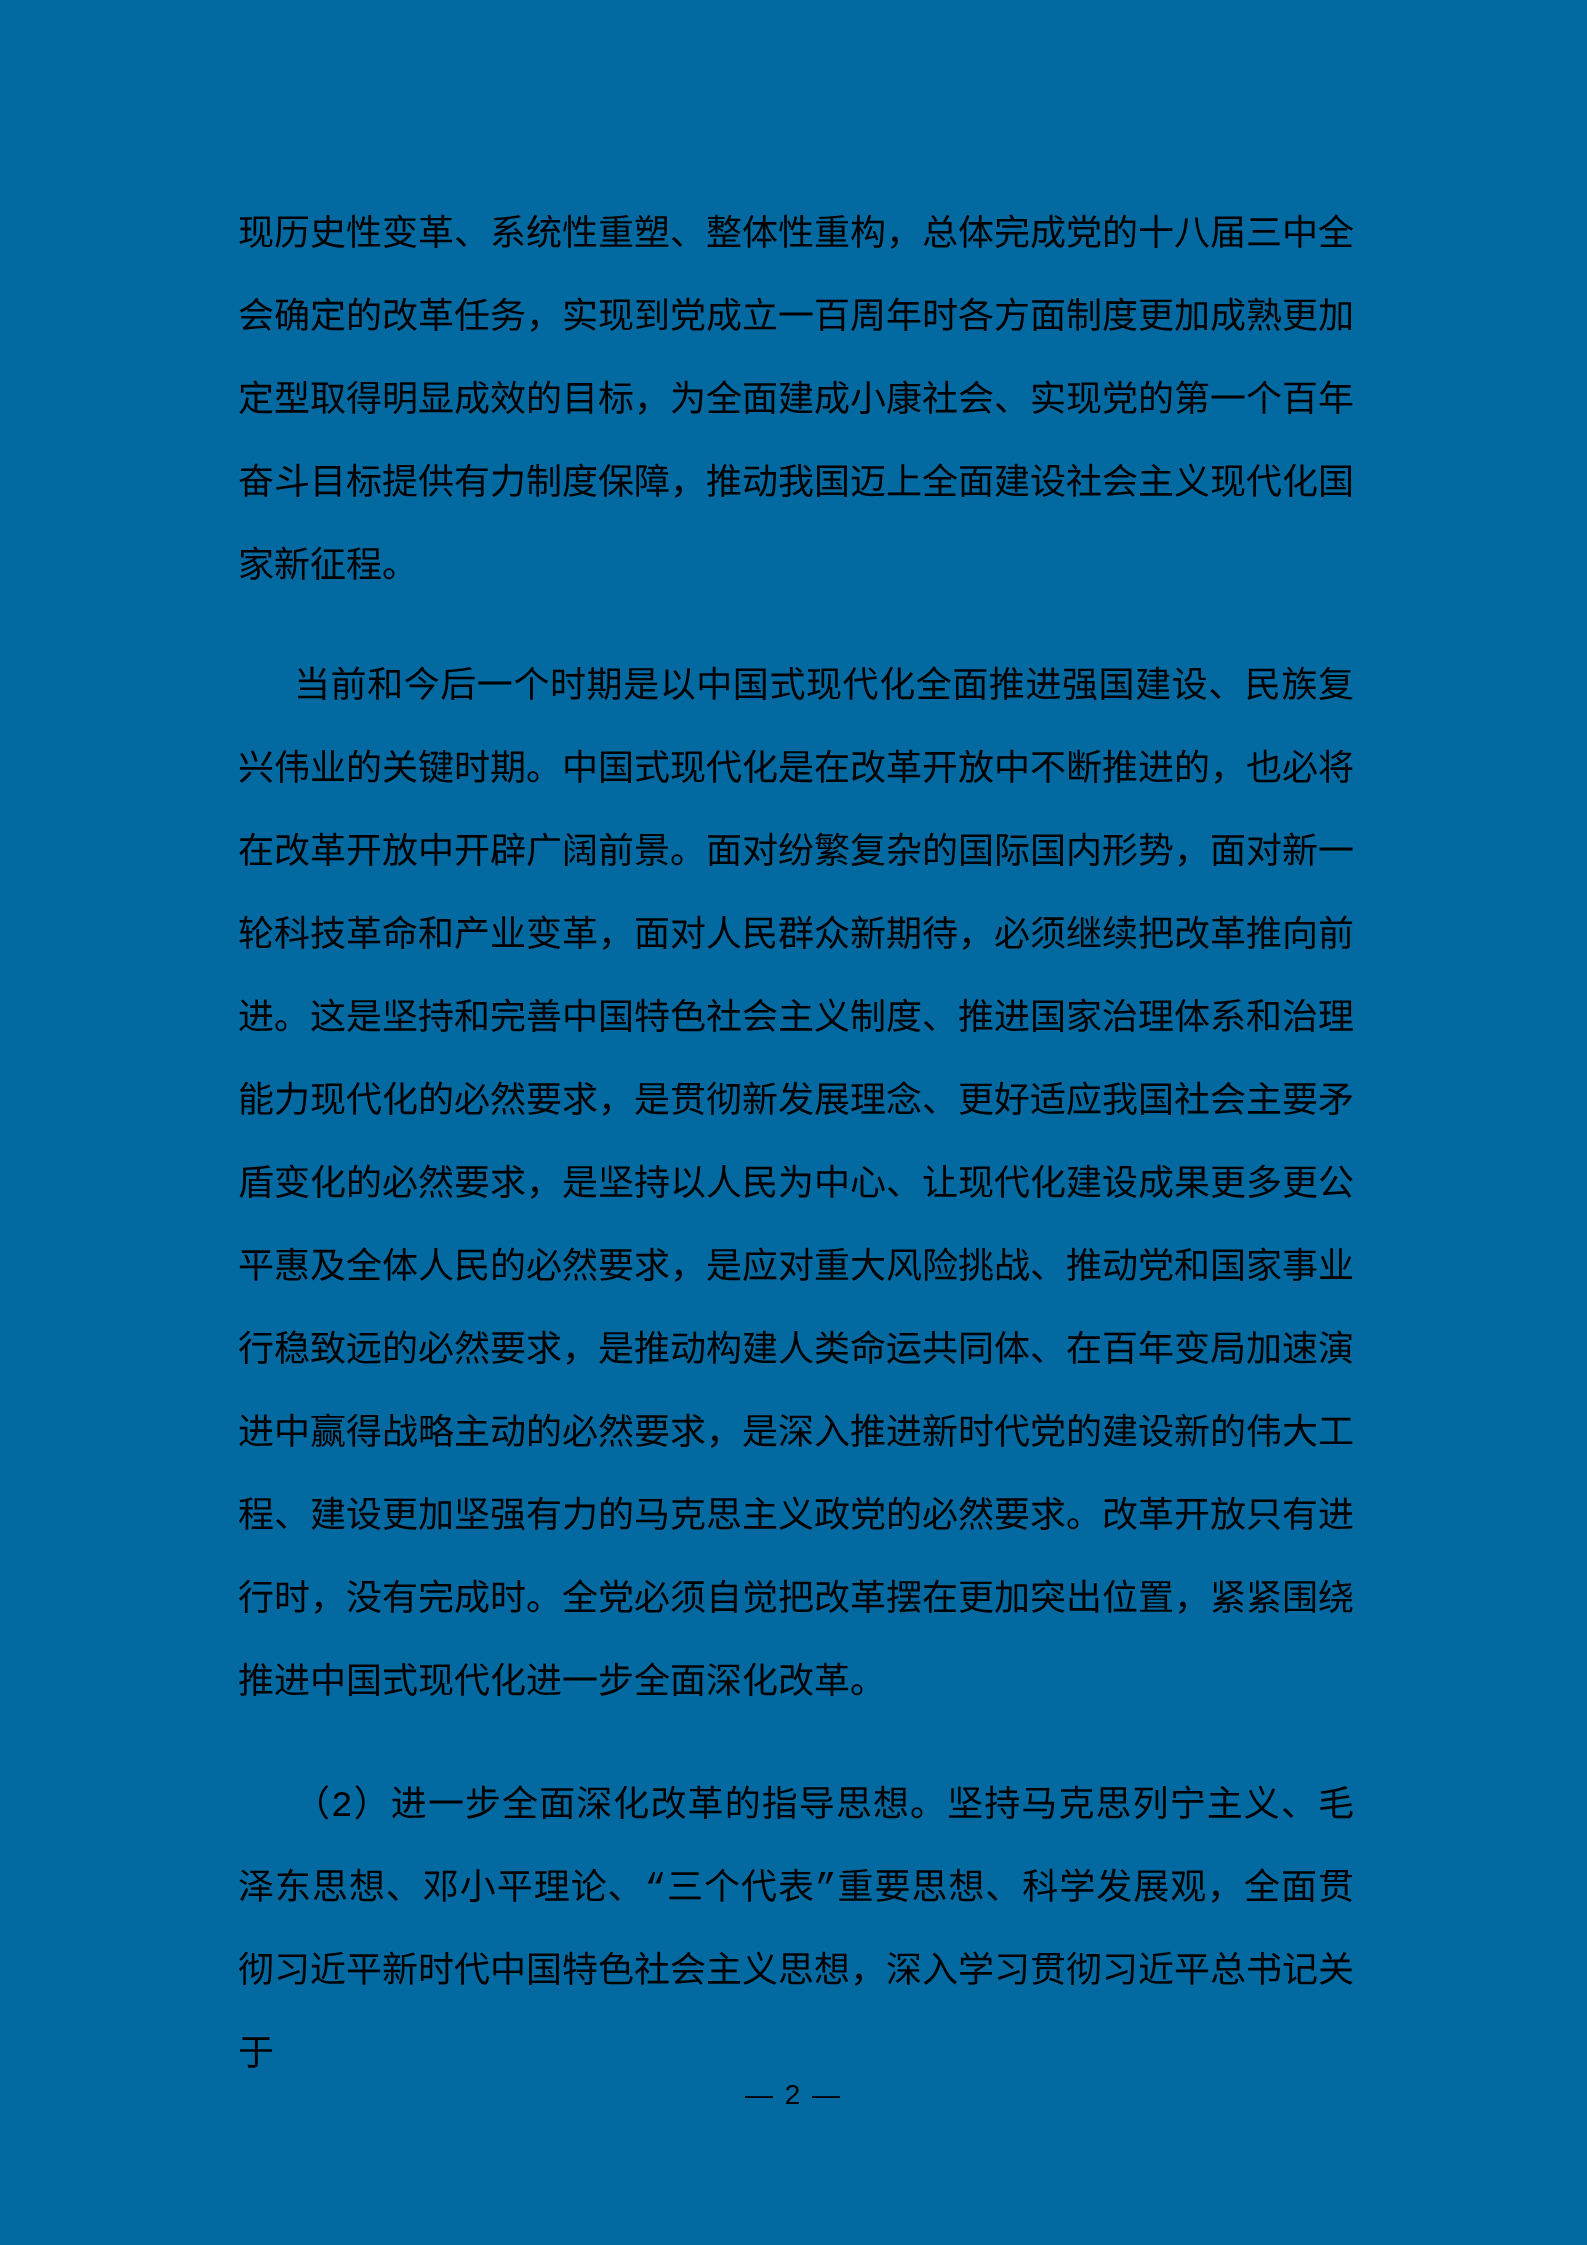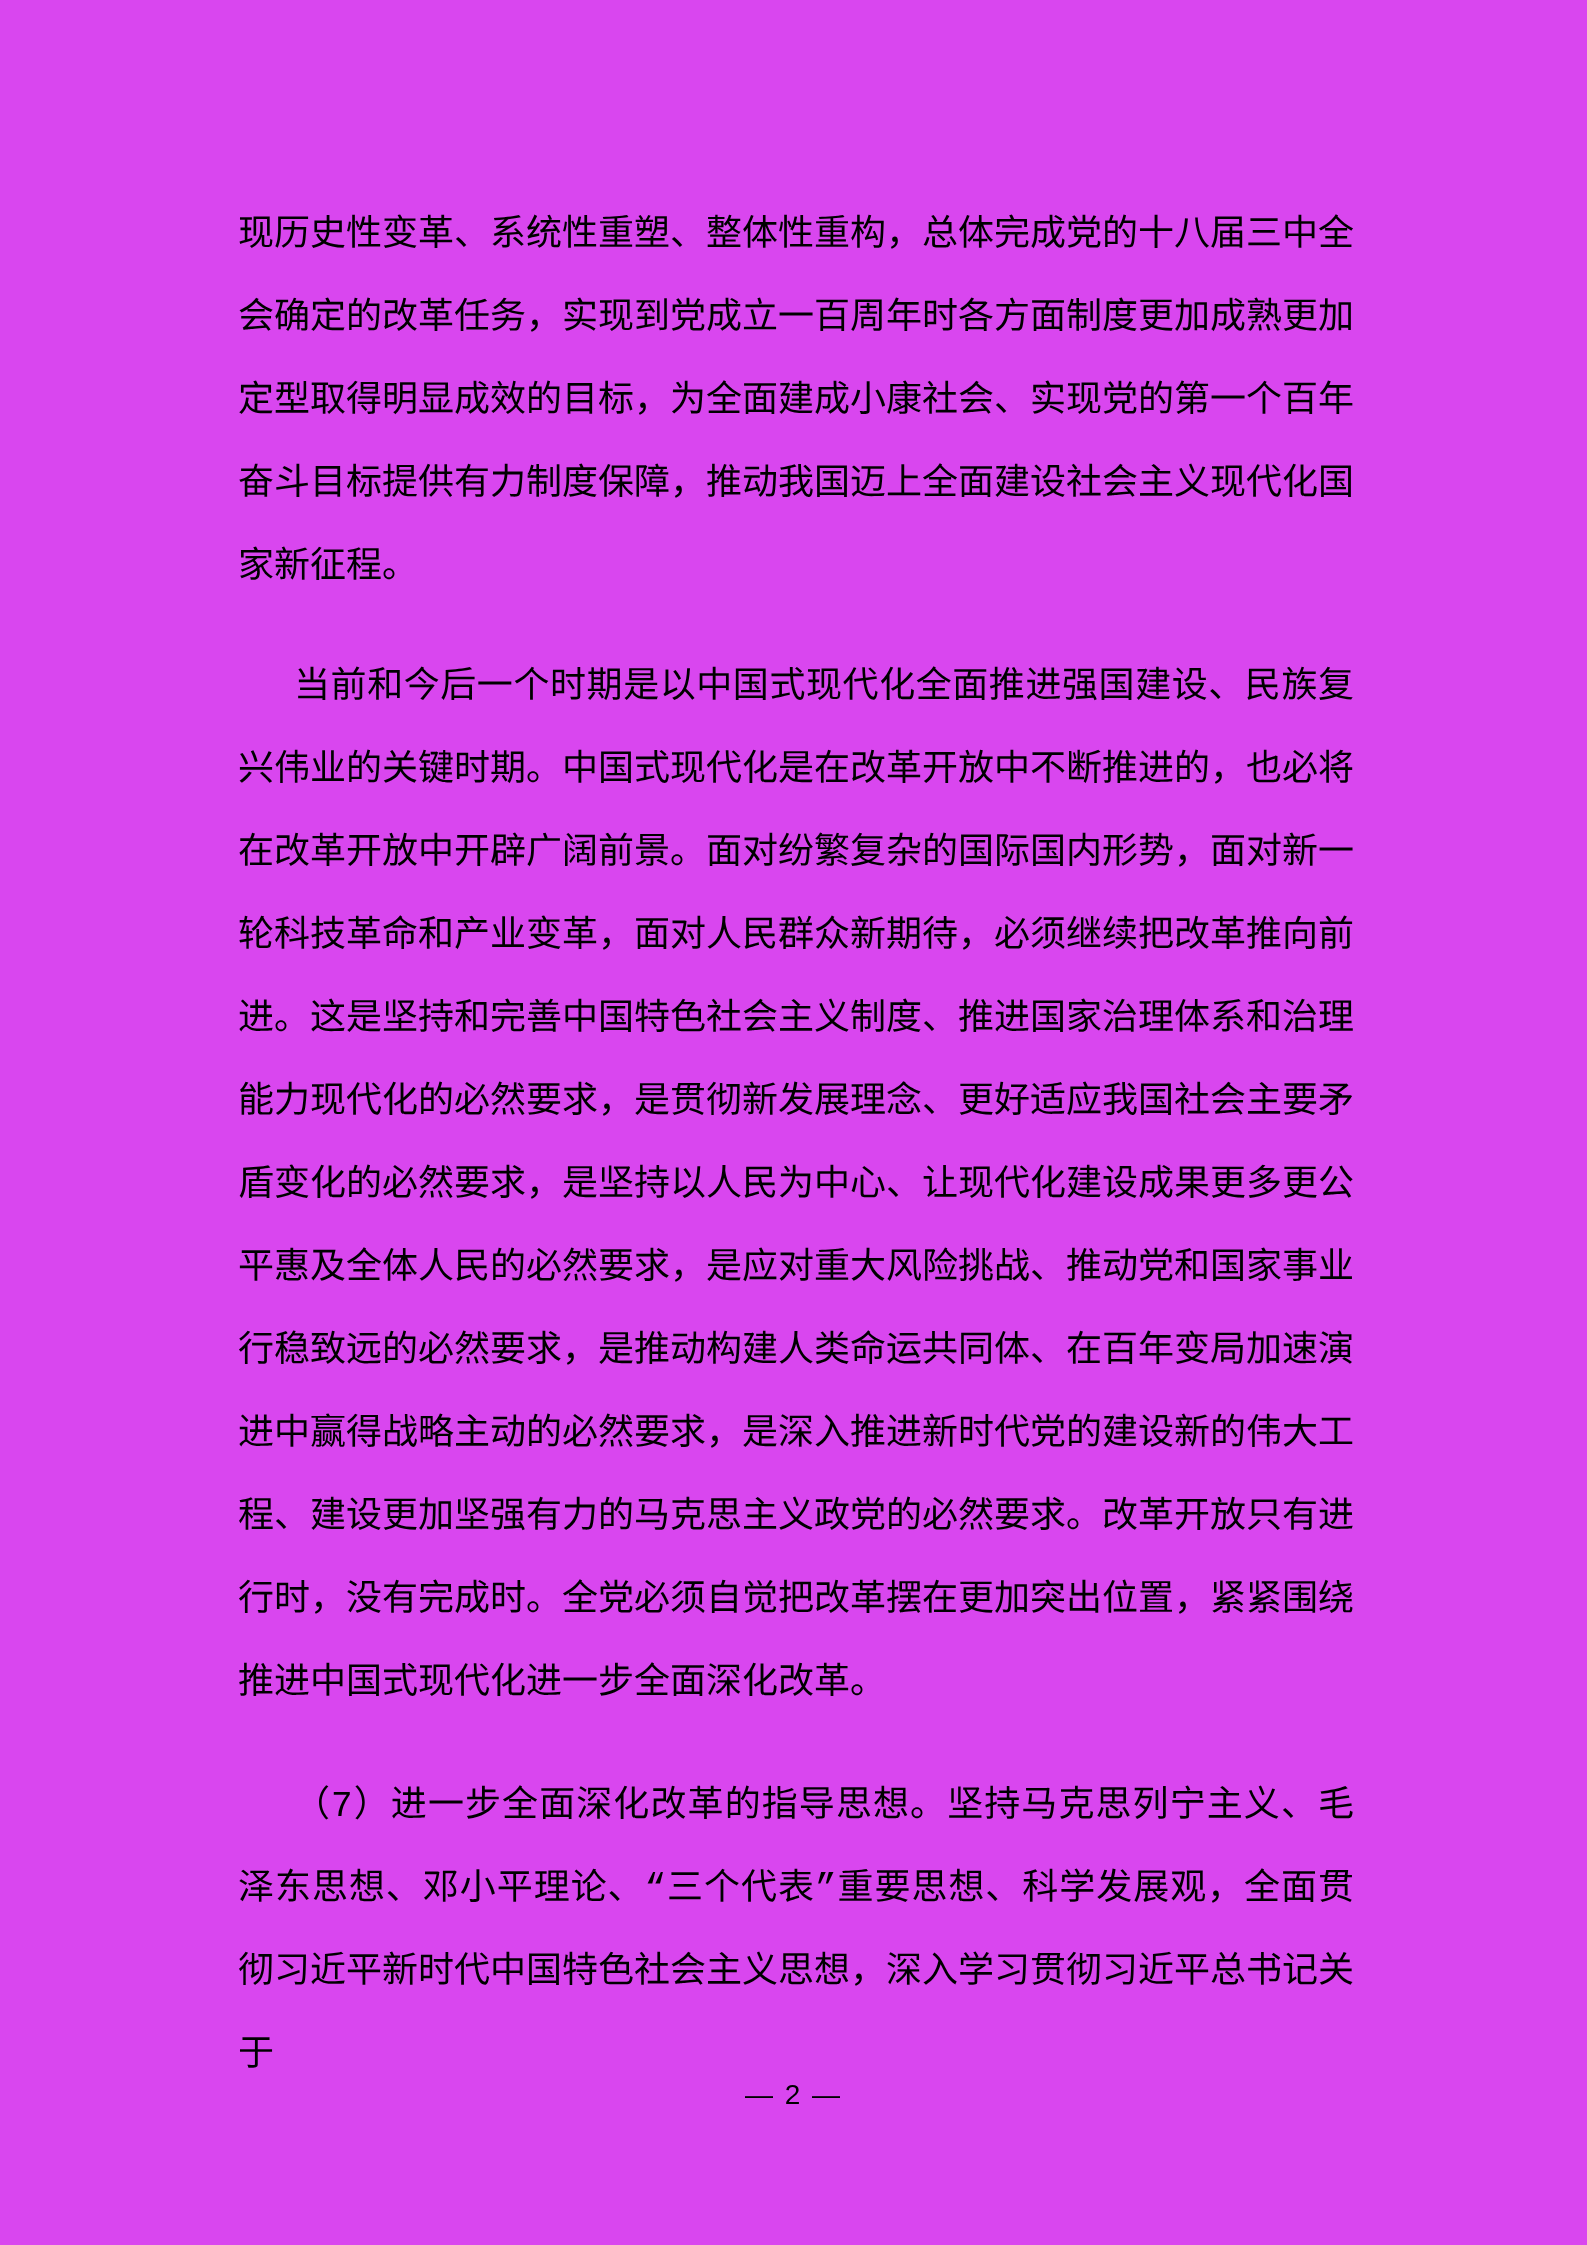--- a/index.html
+++ b/index.html
@@ -4,21 +4,21 @@
 <style>
   html, body {
     margin: 0;
     padding: 0;
     background: #ffffff;
   }
   .page {
     position: relative;
     width: 1587px;
     height: 2245px;
-    background: #d946ef;
+    background: #0369a1;
     font-family: "Liberation Sans", sans-serif;
     color: #000000;
     overflow: hidden;
   }
   .text-block {
     position: absolute;
     left: 238px;
     top: 191px;
     width: 1116px;
   }
@@ -48,16 +48,16 @@
     color: #000000;
   }
 </style>
 </head>
 <body>
 
 <div class="page">
   <div class="text-block">
     <p class="body-para">现历史性变革、系统性重塑、整体性重构，总体完成党的十八届三中全会确定的改革任务，实现到党成立一百周年时各方面制度更加成熟更加定型取得明显成效的目标，为全面建成小康社会、实现党的第一个百年奋斗目标提供有力制度保障，推动我国迈上全面建设社会主义现代化国家新征程。</p>
     <p class="body-para indented">当前和今后一个时期是以中国式现代化全面推进强国建设、民族复兴伟业的关键时期。中国式现代化是在改革开放中不断推进的，也必将在改革开放中开辟广阔前景。面对纷繁复杂的国际国内形势，面对新一轮科技革命和产业变革，面对人民群众新期待，必须继续把改革推向前进。这是坚持和完善中国特色社会主义制度、推进国家治理体系和治理能力现代化的必然要求，是贯彻新发展理念、更好适应我国社会主要矛盾变化的必然要求，是坚持以人民为中心、让现代化建设成果更多更公平惠及全体人民的必然要求，是应对重大风险挑战、推动党和国家事业行稳致远的必然要求，是推动构建人类命运共同体、在百年变局加速演进中赢得战略主动的必然要求，是深入推进新时代党的建设新的伟大工程、建设更加坚强有力的马克思主义政党的必然要求。改革开放只有进行时，没有完成时。全党必须自觉把改革摆在更加突出位置，紧紧围绕推进中国式现代化进一步全面深化改革。</p>
-    <p class="body-para indented">（7）进一步全面深化改革的指导思想。坚持马克思列宁主义、毛泽东思想、邓小平理论、“三个代表”重要思想、科学发展观，全面贯彻习近平新时代中国特色社会主义思想，深入学习贯彻习近平总书记关于</p>
+    <p class="body-para indented">（2）进一步全面深化改革的指导思想。坚持马克思列宁主义、毛泽东思想、邓小平理论、“三个代表”重要思想、科学发展观，全面贯彻习近平新时代中国特色社会主义思想，深入学习贯彻习近平总书记关于</p>
   </div>
   <div class="page-footer">— 2 —</div>
 </div>
 
 </body></html>

